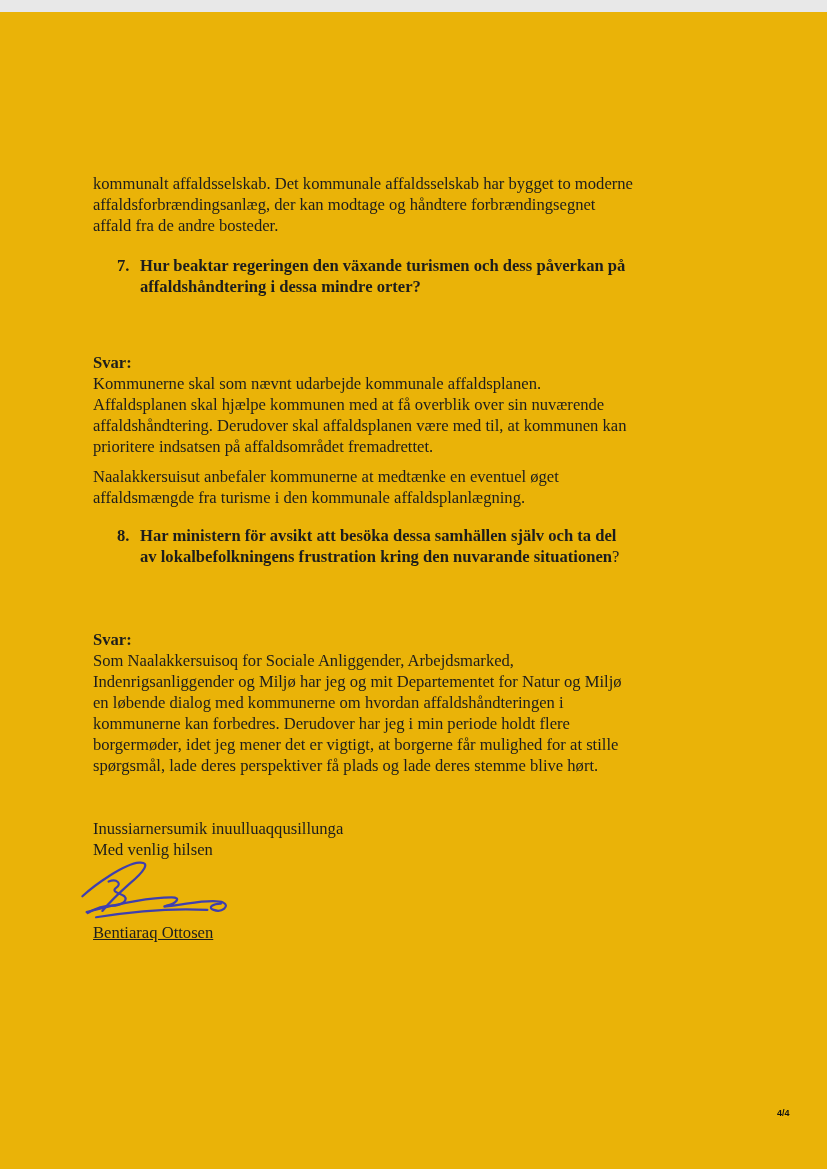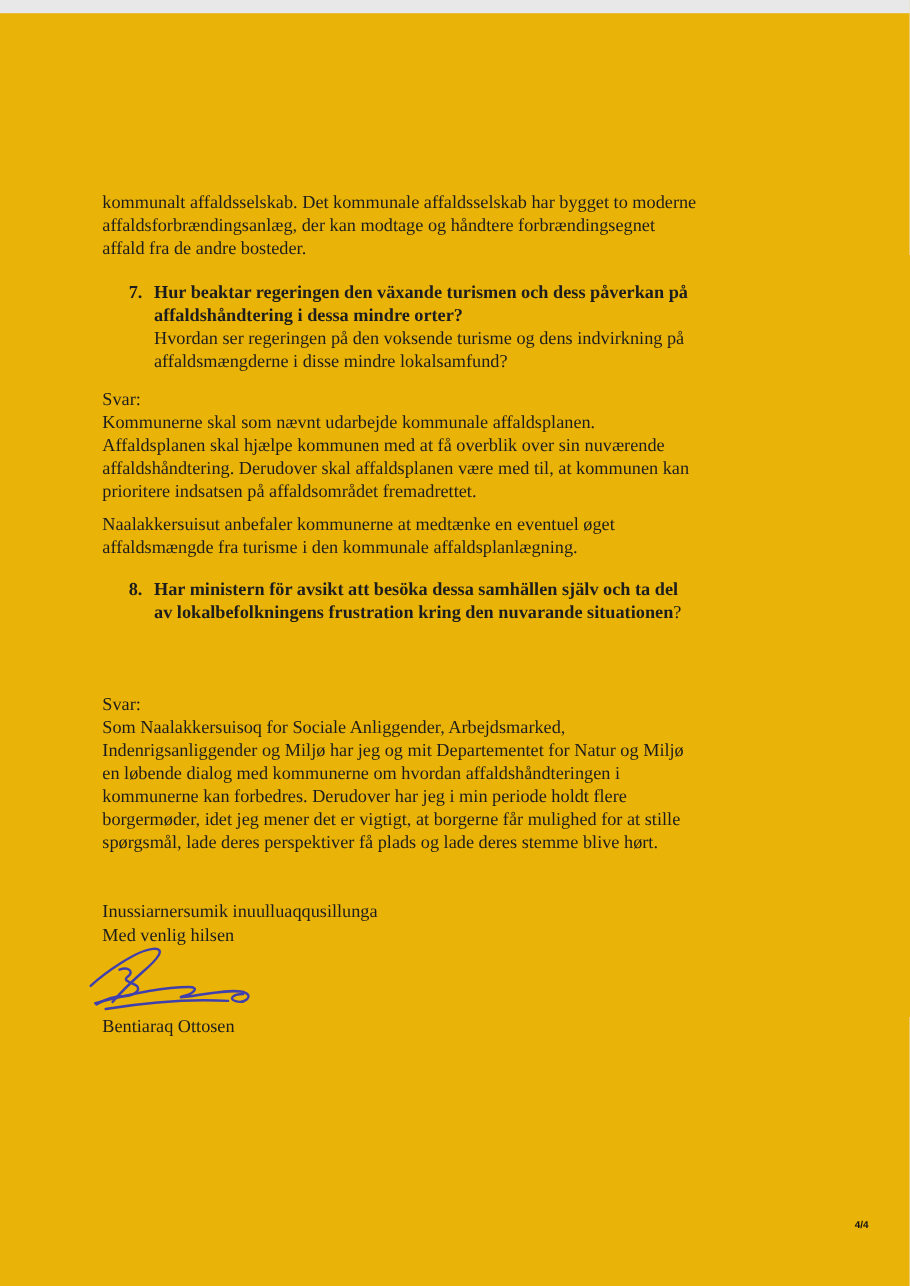--- a/index.html
+++ b/index.html
@@ -18,33 +18,33 @@
   .abs { position: absolute; }
   .lines { white-space: pre-line; }
   
   .question { display: flex; left: 117px; }
   .qnum { width: 23px; flex: 0 0 23px; font-weight: bold; }
   .qtitle { font-weight: bold; white-space: pre-line; }
   .qtitle .suffix { font-weight: normal; }
   .qsubtitle { white-space: pre-line; }
   
   .answer { left: 93px; }
-  .answer .label { font-weight: normal; }
+  .answer .label { font-weight: bold; }
   .answer .para2 { margin-top: 9px; }
   
   .closing { left: 93px; top: 806px; }
   .signature-svg { left: 74px; top: 843px; width: 168px; height: 72px; }
   .signature-svg path {
     fill: none;
     stroke: #3f3fae;
     stroke-width: 2.1;
     stroke-linecap: round;
     stroke-linejoin: round;
   }
-  .signatory { left: 93px; top: 910px; }
+  .signatory { left: 93px; top: 910px; text-decoration: underline; }
   .footer-page {
     left: 777px; top: 1096px;
     font-family: "Liberation Sans", sans-serif;
     font-size: 9px; font-weight: bold; line-height: 11px;
     color: #111;
   }
 </style>
 </head>
 <body>
 
@@ -52,22 +52,20 @@
 
   <p class="abs lines" style="left:93px; top:161px; margin:0;">kommunalt affaldsselskab. Det kommunale affaldsselskab har bygget to moderne
 affaldsforbrændingsanlæg, der kan modtage og håndtere forbrændingsegnet
 affald fra de andre bosteder.</p>
 
   <div class="abs question" style="top:243px;">
     <span class="qnum">7.</span>
     <div class="qcontent">
       <div class="qtitle">Hur beaktar regeringen den växande turismen och dess påverkan på
 affaldshåndtering i dessa mindre orter?</div>
-      <div class="qsubtitle">Hvordan ser regeringen på den voksende turisme og dens indvirkning på
-affaldsmængderne i disse mindre lokalsamfund?</div>
     </div>
   </div>
 
   <div class="abs answer" style="top:340px;">
     <div class="label">Svar:</div>
     <div class="lines">Kommunerne skal som nævnt udarbejde kommunale affaldsplanen.
 Affaldsplanen skal hjælpe kommunen med at få overblik over sin nuværende
 affaldshåndtering. Derudover skal affaldsplanen være med til, at kommunen kan
 prioritere indsatsen på affaldsområdet fremadrettet.</div>
     <div class="lines para2">Naalakkersuisut anbefaler kommunerne at medtænke en eventuel øget

